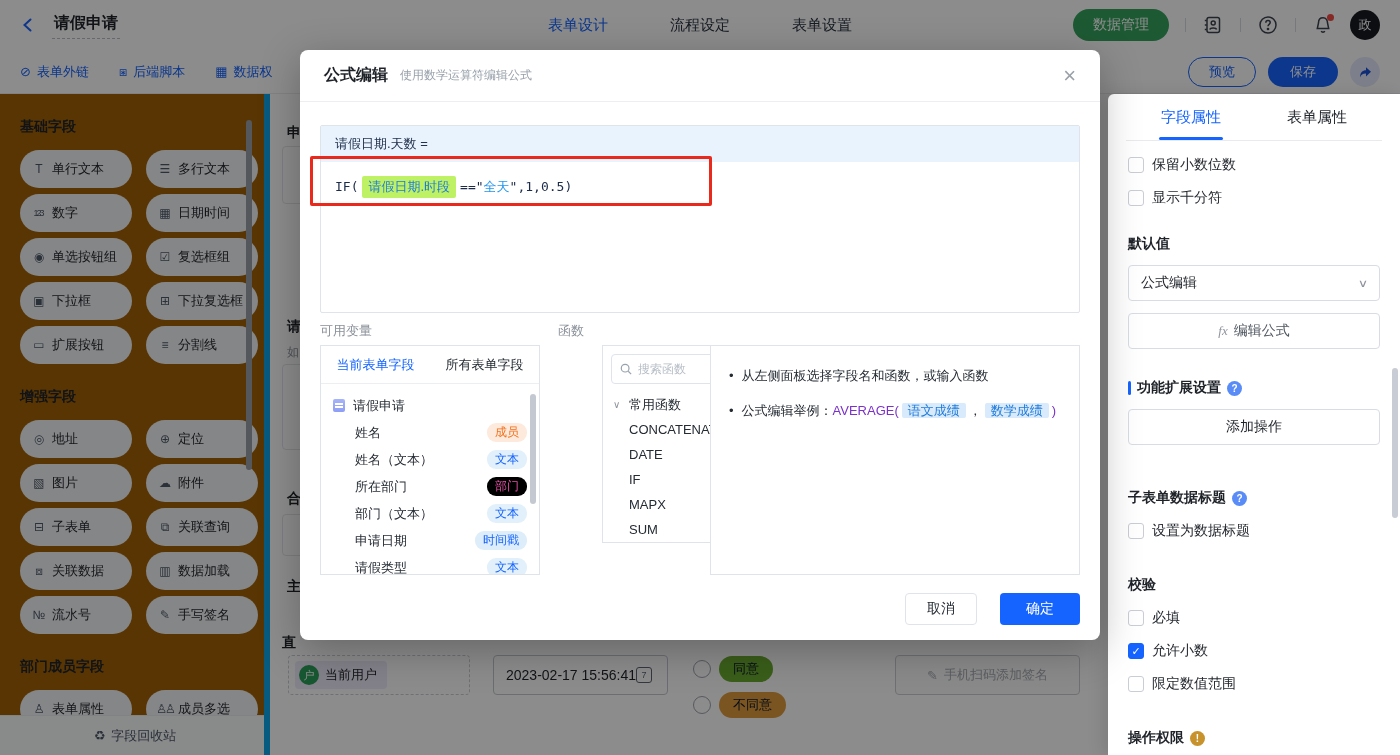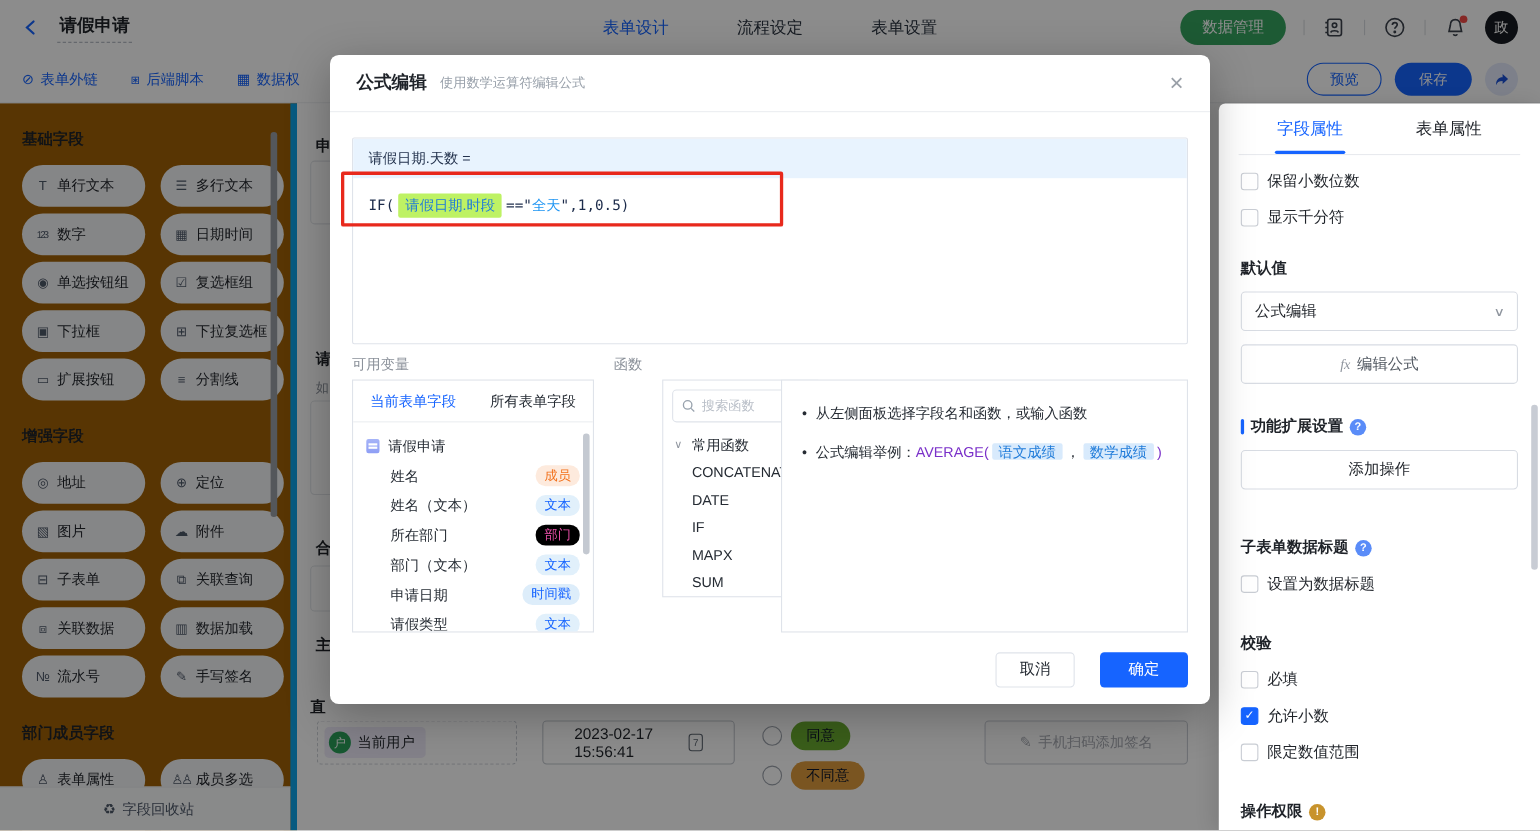--- a/index.html
+++ b/index.html
@@ -43,21 +43,21 @@
 
   
   .canvas { position:absolute; left:270px; top:94px; right:0; bottom:0; background:#fff; z-index:1; }
   .frag { position:absolute; font-size:14px; font-weight:bold; color:#1f2329; }
   .frag.sub { font-weight:normal; font-size:12px; color:#8f959e; }
   .frag-box { position:absolute; border:1px solid #e3e6ea; border-radius:4px; background:#fff; }
   .cv-field { position:absolute; height:40px; border-radius:4px; }
   .user-field { left:18px; top:561px; width:182px; border:1px dashed #c9cdd4; display:flex; align-items:center; padding:0 6px; }
   .user-chip { background:#efecfa; border-radius:4px; height:28px; display:flex; align-items:center; gap:6px; padding:0 10px 0 4px; font-size:13px; }
   .user-chip .uc-ic { width:20px; height:20px; border-radius:50%; background:#2aa05a; color:#fff; font-size:11px; display:flex; align-items:center; justify-content:center; }
-  .date-field { left:223px; top:561px; width:175px; border:1px solid #c3c7ce; background:#fff; display:flex; align-items:center; padding:0 28px; font-size:14px; color:#1f2329; justify-content:space-between; }
+  .date-field { left:223px; top:561px; width:175px; border:1px solid #c3c7ce; background:#fff; display:flex; align-items:center; padding:0 12px; font-size:14px; color:#1f2329; }
   .cal-ic { width:16px; height:16px; border:1.4px solid #5f6772; border-radius:3px; font-size:9px; color:#5f6772; display:flex; align-items:center; justify-content:center; }
   .radio-row { position:absolute; display:flex; align-items:center; gap:8px; }
   .radio-circle { width:18px; height:18px; border-radius:50%; border:1px solid #9da3ac; background:#fff; }
   .opt-pill { height:26px; border-radius:13px; color:#0f172a; font-size:13px; display:flex; align-items:center; padding:0 14px; }
   .opt-agree { background:#6aab31; }
   .opt-disagree { background:#de9b3c; }
   .sign-field { left:625px; top:561px; width:185px; border:1px solid #c9cdd4; background:#fbfbfc; display:flex; align-items:center; justify-content:center; gap:6px; color:#a8abb2; font-size:13px; }
 
   
   .overlay { position:absolute; inset:0; background:rgba(0,0,0,0.45); z-index:20; }

